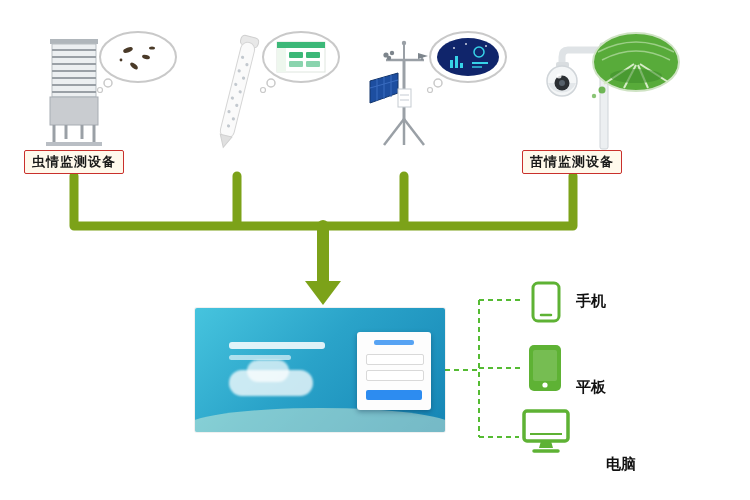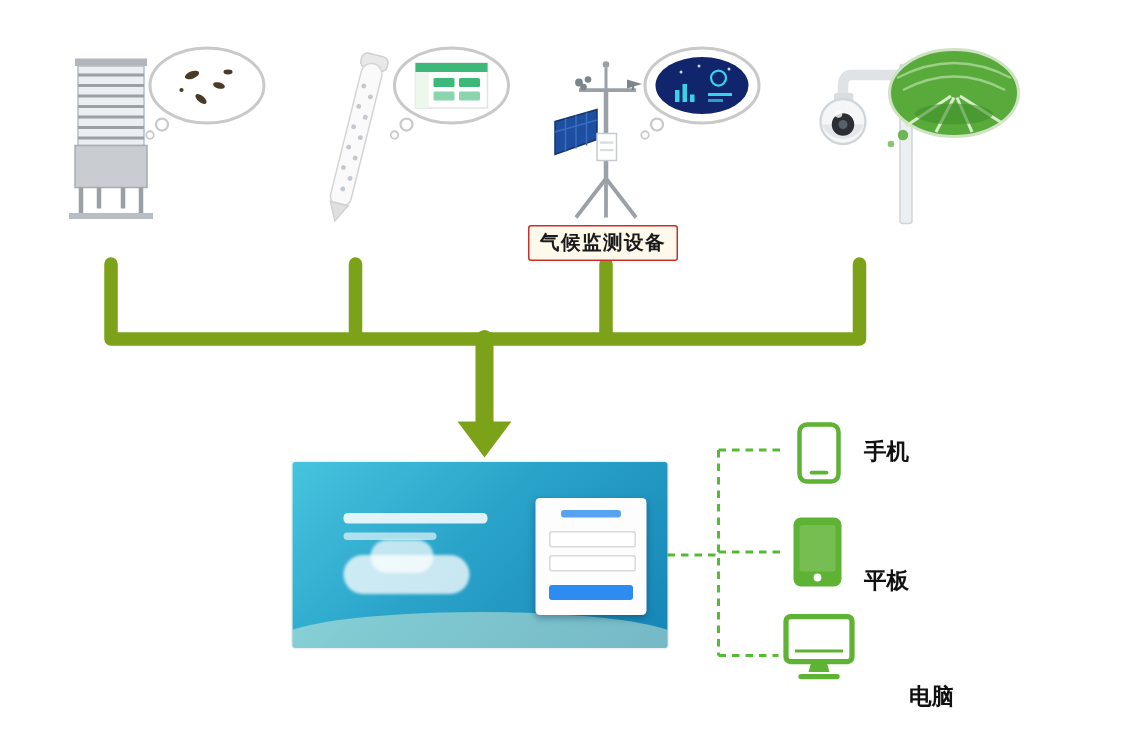--- a/index.html
+++ b/index.html
@@ -87,20 +87,23 @@
         <circle cx="14" cy="53" r="4" fill="#fff" stroke="#c9c9c9" stroke-width="1.5"></circle>
         <circle cx="6" cy="60" r="2.5" fill="#fff" stroke="#c9c9c9" stroke-width="1.2"></circle>
         <g fill="#4a3a28">
           <ellipse cx="34" cy="20" rx="5" ry="2.4" transform="rotate(-20 34 20)"></ellipse>
           <ellipse cx="52" cy="27" rx="4" ry="2" transform="rotate(15 52 27)"></ellipse>
           <ellipse cx="40" cy="36" rx="4.5" ry="2.2" transform="rotate(40 40 36)"></ellipse>
           <ellipse cx="58" cy="18" rx="3" ry="1.6"></ellipse>
           <circle cx="27" cy="30" r="1.4"></circle>
         </g>
       </svg>
+    </div>
+    <div class="device-label-wrap">
+      <span class="device-label">虫情监测设备</span>
     </div>
   </div>
 
   <div class="device" style="left:181px;top:30px;">
     <div class="device-image">
       <svg width="108" height="118" viewBox="0 0 108 118">
         <g transform="rotate(14 54 59)">
           <rect x="45" y="2" width="18" height="10" rx="4" fill="#e8e8e8" stroke="#cfcfcf"></rect>
           <rect x="47" y="8" width="14" height="98" rx="7" fill="#fafafa" stroke="#d5d5d5"></rect>
           <g fill="#c3c9cf">
@@ -185,23 +188,20 @@
           <rect x="48" y="32" width="16" height="2"></rect>
           <rect x="48" y="36" width="10" height="2" opacity=".7"></rect>
         </g>
         <g fill="#ffffff" opacity=".8">
           <circle cx="30" cy="18" r="1"></circle>
             <circle cx="42" cy="14" r="1"></circle>
             <circle cx="62" cy="16" r="1"></circle>
         </g>
       </svg>
     </div>
-    <div class="device-label-wrap">
-      <span class="device-label">气候监测设备</span>
-    </div>
   </div>
 
   <div class="device" style="left:514px;top:30px;">
     <div class="device-image" style="width:114px;">
       <svg width="114" height="118" viewBox="0 0 114 118">
         <rect x="84" y="10" width="8" height="106" rx="2" fill="#eceff1" stroke="#cfd4d8"></rect>
         <path d="M88,17 H52 Q46,17 46,24 V30" fill="none" stroke="#dfe3e6" stroke-width="7" stroke-linecap="round"></path>
         <rect x="40" y="29" width="13" height="6" rx="2" fill="#d9dde0"></rect>
         <circle cx="46" cy="48" r="15" fill="#f4f6f7" stroke="#d0d5d9" stroke-width="1.5"></circle>
         <path d="M32,50 a15,15 0 0 0 28,0 Z" fill="#e3e7ea"></path>
@@ -221,20 +221,23 @@
           <path d="M18,54 L48,34"></path>
           <path d="M38,58 L50,35"></path>
           <path d="M62,58 L52,35"></path>
           <path d="M82,52 L54,34"></path>
         </g>
         <ellipse cx="50" cy="46" rx="26" ry="7" fill="#3f8f2b" opacity=".6"></ellipse>
         <circle cx="16" cy="60" r="3.5" fill="#58ab3a" opacity=".85"></circle>
         <circle cx="8" cy="66" r="2.2" fill="#58ab3a" opacity=".7"></circle>
       </svg>
     </div>
+    <div class="device-label-wrap" style="width:116px;">
+      <span class="device-label">苗情监测设备</span>
+    </div>
   </div>
 
   <div class="platform">
     <div class="plat-line1"></div>
     <div class="plat-line2"></div>
     <div class="plat-cloud2"></div>
     <div class="plat-cloud"></div>
     <div class="plat-grass"></div>
     <div class="login-card">
       <div class="login-title"></div>

